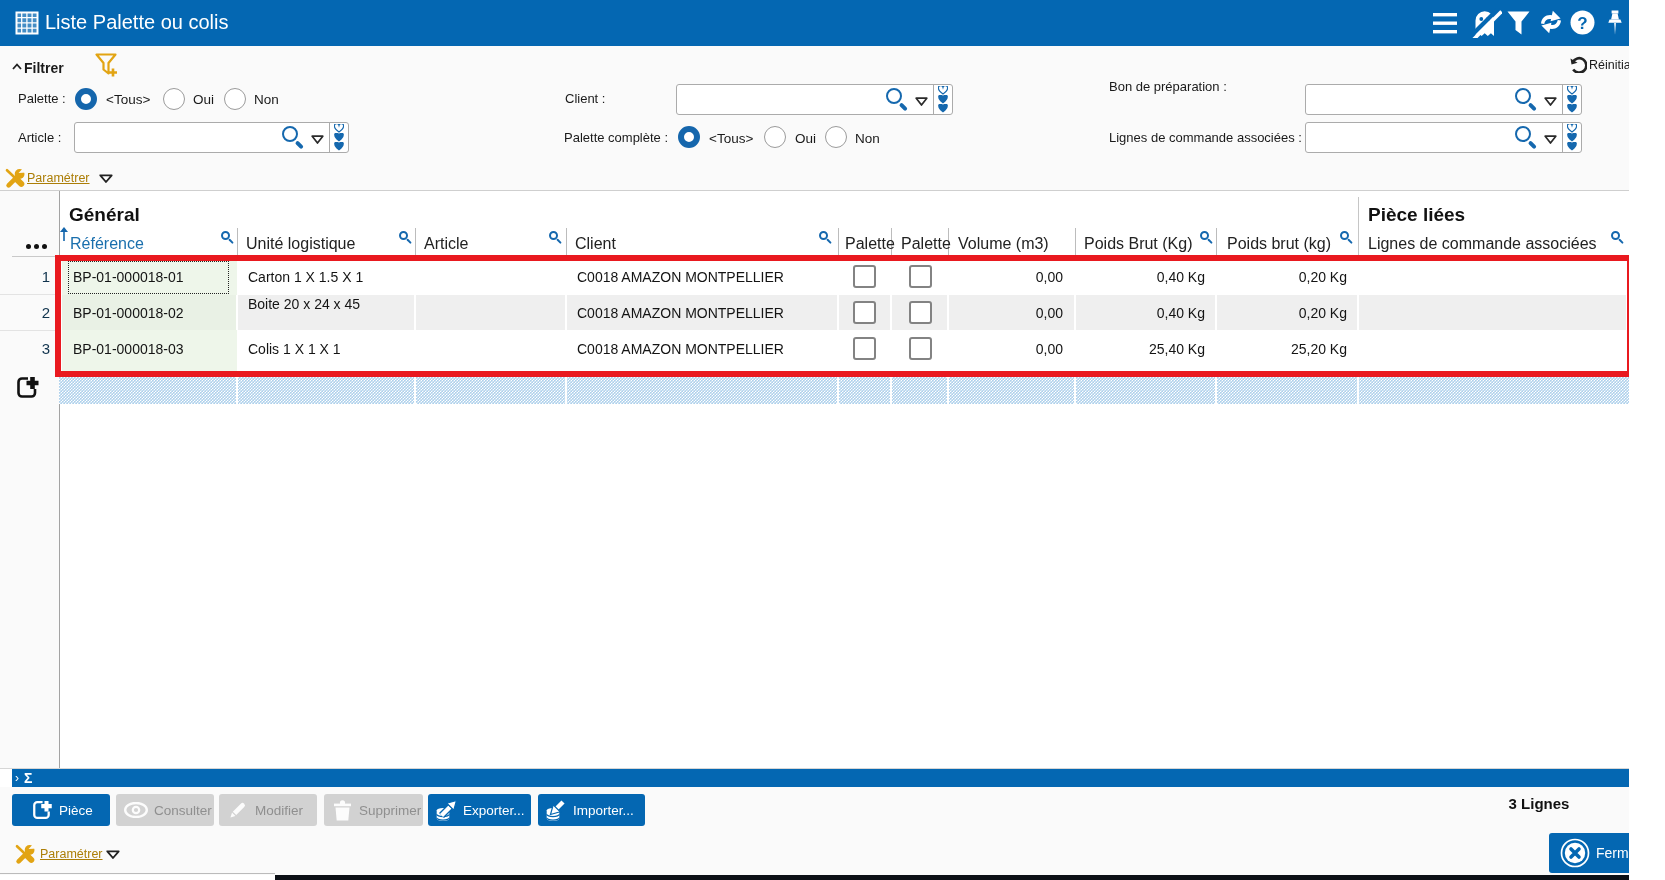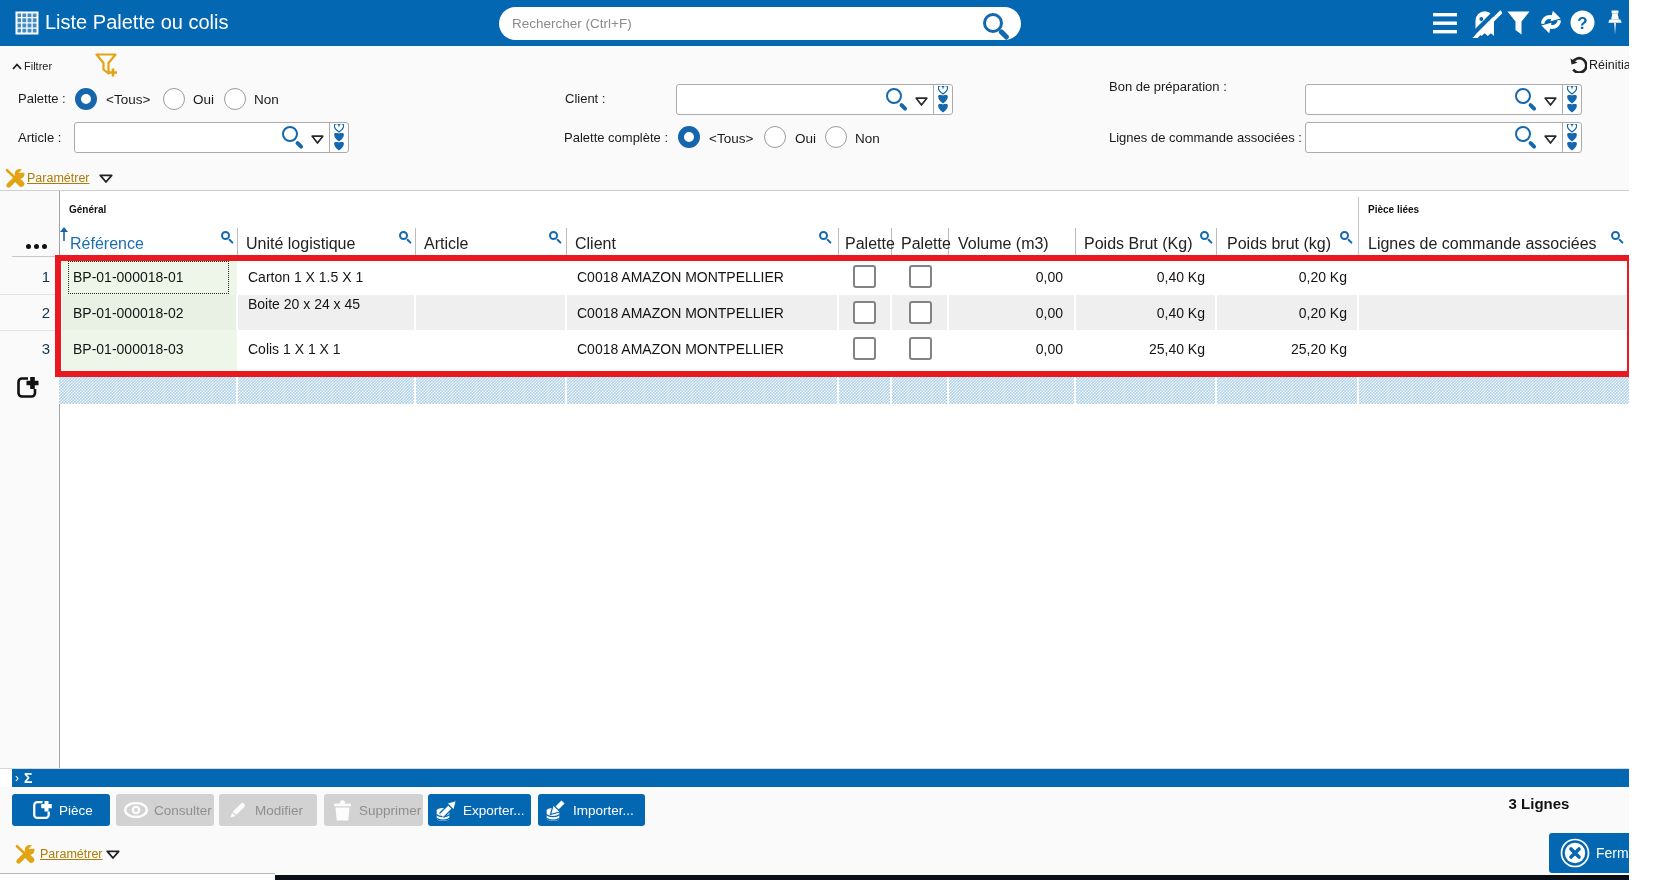--- a/index.html
+++ b/index.html
@@ -23,21 +23,21 @@
 .inp{position:absolute;height:31px;background:#fff;border:1px solid #ababab;border-radius:3px;box-sizing:border-box}
 .hearts{position:absolute;top:0;bottom:0;width:18px;border-left:1px solid #ababab;display:flex;
   flex-direction:column;align-items:center;justify-content:center}
 .radio{position:absolute;width:22px;height:22px;border-radius:50%;background:#fff;border:1.5px solid #9b9b9b;box-sizing:border-box}
 .radio.sel{border:6.5px solid #1566ac}
 .goldlink{color:#ac7e07;text-decoration:underline;font-size:12.5px}
 
 .tablearea{position:absolute;left:0;top:191px;width:1665px;height:578px;background:#fff}
 .vline{position:absolute;background:#a3a3a3;width:1px}
 .hline{position:absolute;background:#c9c9c9;height:1px}
-.gh{position:absolute;font-weight:bold;font-size:10px;color:#111}
+.gh{position:absolute;font-weight:bold;font-size:19px;color:#111}
 .colh{position:absolute;font-size:16px;color:#222;white-space:nowrap}
 .colsep{position:absolute;background:#bcbcbc;width:1px}
 .redbox{position:absolute;left:55px;top:255px;width:1578px;height:122px;border:6px solid #e9191f;box-sizing:border-box}
 .cb{position:absolute;width:23px;height:23px;background:#fff;border:2px solid #838383;border-radius:3px;box-sizing:border-box}
 .rownum{position:absolute;width:40px;text-align:right;color:#10334d;font-size:15px}
 .cell{position:absolute;white-space:nowrap;font-size:14px;color:#141414}
 .hatch{position:absolute;background-color:#aed0eb;background-image:
   linear-gradient(45deg,#fff 25%,transparent 25%,transparent 75%,#fff 75%),
   linear-gradient(45deg,#fff 25%,transparent 25%,transparent 75%,#fff 75%);
   background-size:3px 3px;background-position:0 0,1.5px 1.5px}
@@ -53,27 +53,20 @@
 </head>
 <body>
 <div id="app">
 
 <div class="topbar"></div>
 <svg class="abs" style="left:15px;top:11px" width="24" height="24" viewBox="0 0 24 24">
   <rect x="1.5" y="1.5" width="21" height="21" fill="rgba(255,255,255,0.25)" stroke="#fff" stroke-width="2"></rect>
   <path d="M1 6.7H23 M1 11.9H23 M1 17.1H23 M6.7 1V23 M11.9 1V23 M17.1 1V23" stroke="#fff" stroke-width="1.3"></path>
 </svg>
 <div class="title">Liste Palette ou colis</div>
-<div class="searchpill">
-  <span class="ph">Rechercher (Ctrl+F)</span>
-  <div class="mag" style="left:484px;top:-1px;width:30px;height:36px">
-    <div class="c" style="width:20px;height:20px;left:0;top:7px;border-width:3px"></div>
-    <div class="h" style="width:12px;height:4.6px;left:15px;top:26px"></div>
-  </div>
-</div>
 
 <svg class="abs" style="left:1433px;top:13px" width="24" height="21" viewBox="0 0 24 21">
   <rect x="0" y="0" width="24" height="3.4" fill="#fff"></rect>
       <rect x="0" y="8.5" width="24" height="3.4" fill="#fff"></rect>
       <rect x="0" y="17" width="24" height="3.4" fill="#fff"></rect>
 </svg>
 <svg class="abs" style="left:1470px;top:8px" width="32" height="30" viewBox="0 0 32 30">
   <path d="M5.5 28 V12.5 a9.25 9.25 0 0 1 18.5 0 V28 l-3.1-2.7 -3.1 2.7 -3.1-2.7 -3.1 2.7 -3.1-2.7 Z" fill="#fff"></path>
   <circle cx="11.3" cy="11" r="1.9" fill="#0467b2"></circle>
       <circle cx="18" cy="11" r="1.9" fill="#0467b2"></circle>
@@ -102,21 +95,21 @@
 <svg class="abs" style="left:1632px;top:9px" width="28" height="28" viewBox="0 0 28 28">
   <circle cx="14" cy="14" r="12.8" fill="none" stroke="#fff" stroke-width="1.8"></circle>
   <circle cx="14" cy="14" r="9.8" fill="#fff"></circle>
   <path d="M10.3 10.3 L17.7 17.7 M17.7 10.3 L10.3 17.7" stroke="#0467b2" stroke-width="3.4" stroke-linecap="round"></path>
 </svg>
 
 <div class="filterpanel"></div>
 <svg class="abs" style="left:12px;top:63px" width="10" height="7" viewBox="0 0 10 7">
       <path d="M1 6 L5 1.5 L9 6" fill="none" stroke="#222" stroke-width="1.8"></path>
     </svg>
-<div class="lbl" style="left:24px;top:60px;font-weight:normal;font-size:11px">Filtrer</div>
+<div class="lbl" style="left:24px;top:60px;font-weight:bold;font-size:14px">Filtrer</div>
 <svg class="abs" style="left:95px;top:53px" width="26" height="26" viewBox="0 0 26 26">
   <path d="M1.5 1.5 H20.5 L13.5 10 V20.5 L8.5 16.5 V10 Z" fill="none" stroke="#e2a413" stroke-width="2.2" stroke-linejoin="round"></path>
   <path d="M18 15.5 v8 M14 19.5 h8" stroke="#e2a413" stroke-width="2.6"></path>
 </svg>
 
 <svg class="abs" style="left:1570px;top:56px" width="17" height="17" viewBox="0 0 17 17">
   <path d="M3.2 13.5 a7.2 7.2 0 1 0 -0.6-7.2" fill="none" stroke="#222" stroke-width="2.6"></path>
   <path d="M0.5 2.5 l1 6 6-1.8 Z" fill="#222"></path>
 </svg>
 <div class="lbl" style="left:1589px;top:58px;font-size:12.5px">Réinitialiser</div>

